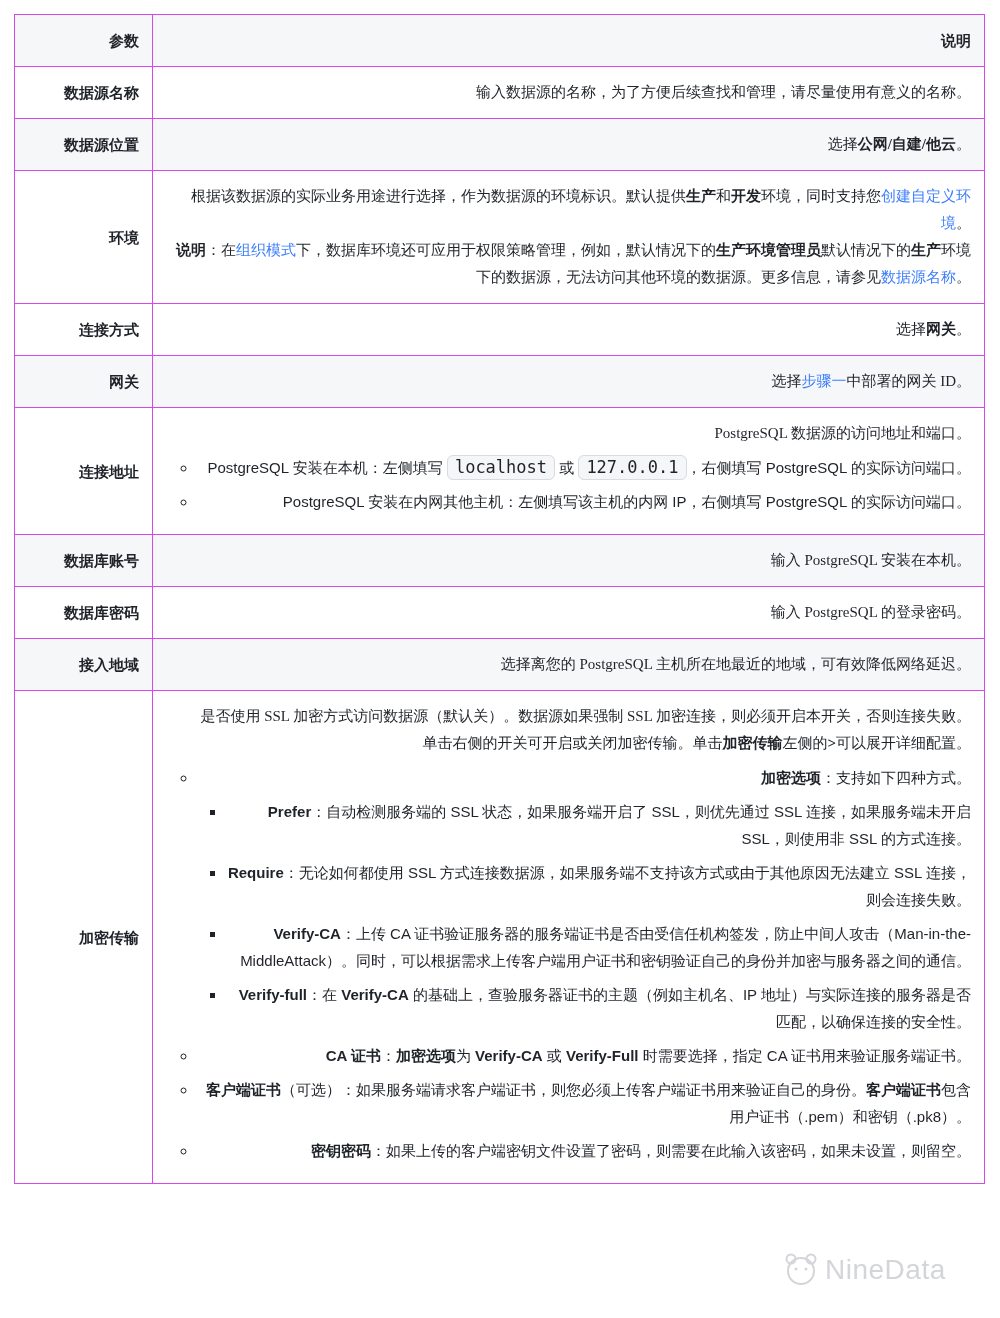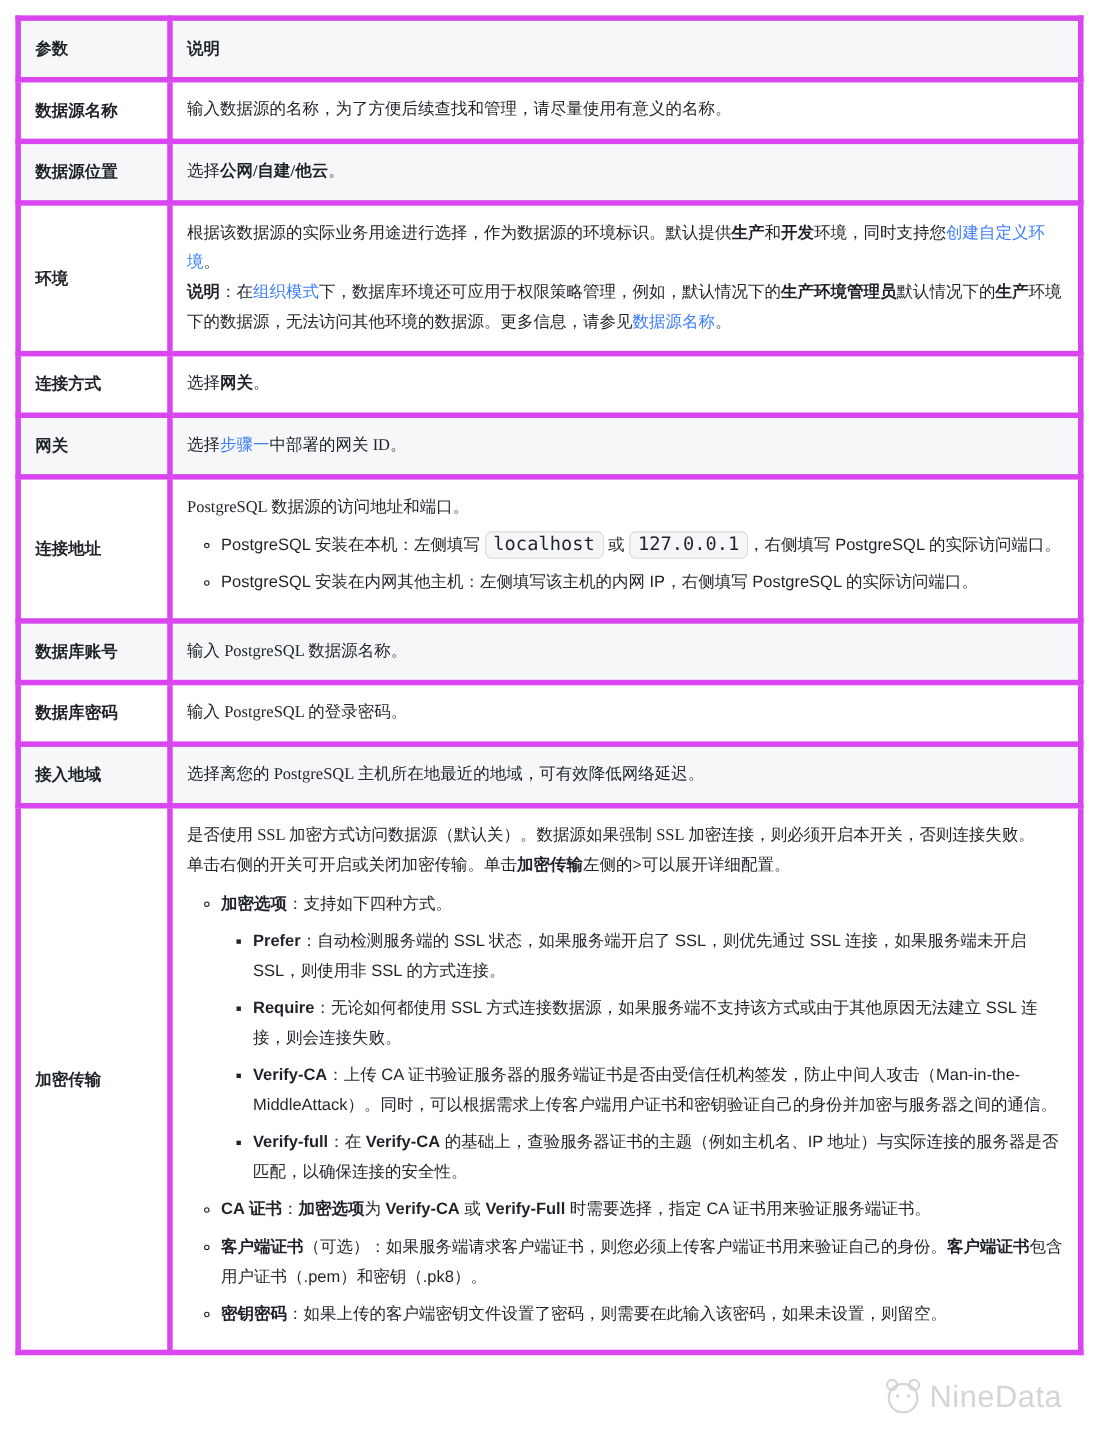--- a/index.html
+++ b/index.html
@@ -15,24 +15,24 @@
     overflow: hidden;
   }
   .doc-table {
     position: absolute; left: 14px; top: 14px;
     width: 971px;
     border-collapse: collapse;
     table-layout: fixed;
   }
   .col-param { width: 138px; }
   th, td {
-    border: 5px solid #d946ef;
+    border: 1px solid #d946ef;
     padding: 12px 13px;
     vertical-align: middle;
-    text-align: left;
+    text-align: right;
   }
   thead th {
     background: #f6f7f9;
     font-weight: 700;
   }
   tr.stripe td { background: #f6f7f9; }
   td.param-cell { font-weight: 700; }
   td.desc-cell p { margin: 0; font-family: Liberation Serif, serif; }
   strong { font-weight: 700; }
   a.link { color: #3d7efb; text-decoration: none; cursor: pointer; }
@@ -43,21 +43,21 @@
     border: 1px solid #d9dbdf;
     border-radius: 6px;
     padding: 1px 7px 2px;
     white-space: nowrap;
   }
   ul.list-circle { list-style-type: circle; margin: 0; padding-left: 31px; }
   ul.list-square { list-style-type: square; margin: 2px 0 0 0; padding-left: 29px; }
   li { margin: 7px 0; }
   li::marker { color: #1f2329; }
   .watermark {
-    position: absolute; left: 800px; top: 1248px;
+    position: absolute; left: 780px; top: 1248px;
     display: flex; align-items: center; gap: 3px;
     color: #d3d5d9;
     font-size: 28px;
     letter-spacing: 0.5px;
     z-index: 5;
     pointer-events: none;
     white-space: nowrap;
   }
   .watermark svg { flex: 0 0 auto; }
 </style>
@@ -114,21 +114,21 @@
             <p><span>PostgreSQL 数据源的访问地址和端口。</span></p>
             <ul class="list-circle">
               <li><span>PostgreSQL 安装在本机：左侧填写 </span><code class="code-badge">localhost</code><span> 或 </span><code class="code-badge">127.0.0.1</code><span>，右侧填写 PostgreSQL 的实际访问端口。</span></li>
               <li><span>PostgreSQL 安装在内网其他主机：左侧填写该主机的内网 IP，右侧填写 PostgreSQL 的实际访问端口。</span></li>
             </ul>
           </td>
         </tr>
         <tr class="stripe">
           <td class="param-cell">数据库账号</td>
           <td class="desc-cell">
-            <p><span>输入 PostgreSQL 数据源名称。</span></p>
+            <p><span>输入 PostgreSQL 安装在本机。</span></p>
           </td>
         </tr>
         <tr>
           <td class="param-cell">数据库密码</td>
           <td class="desc-cell">
             <p><span>输入 PostgreSQL 的登录密码。</span></p>
           </td>
         </tr>
         <tr class="stripe">
           <td class="param-cell">接入地域</td>

